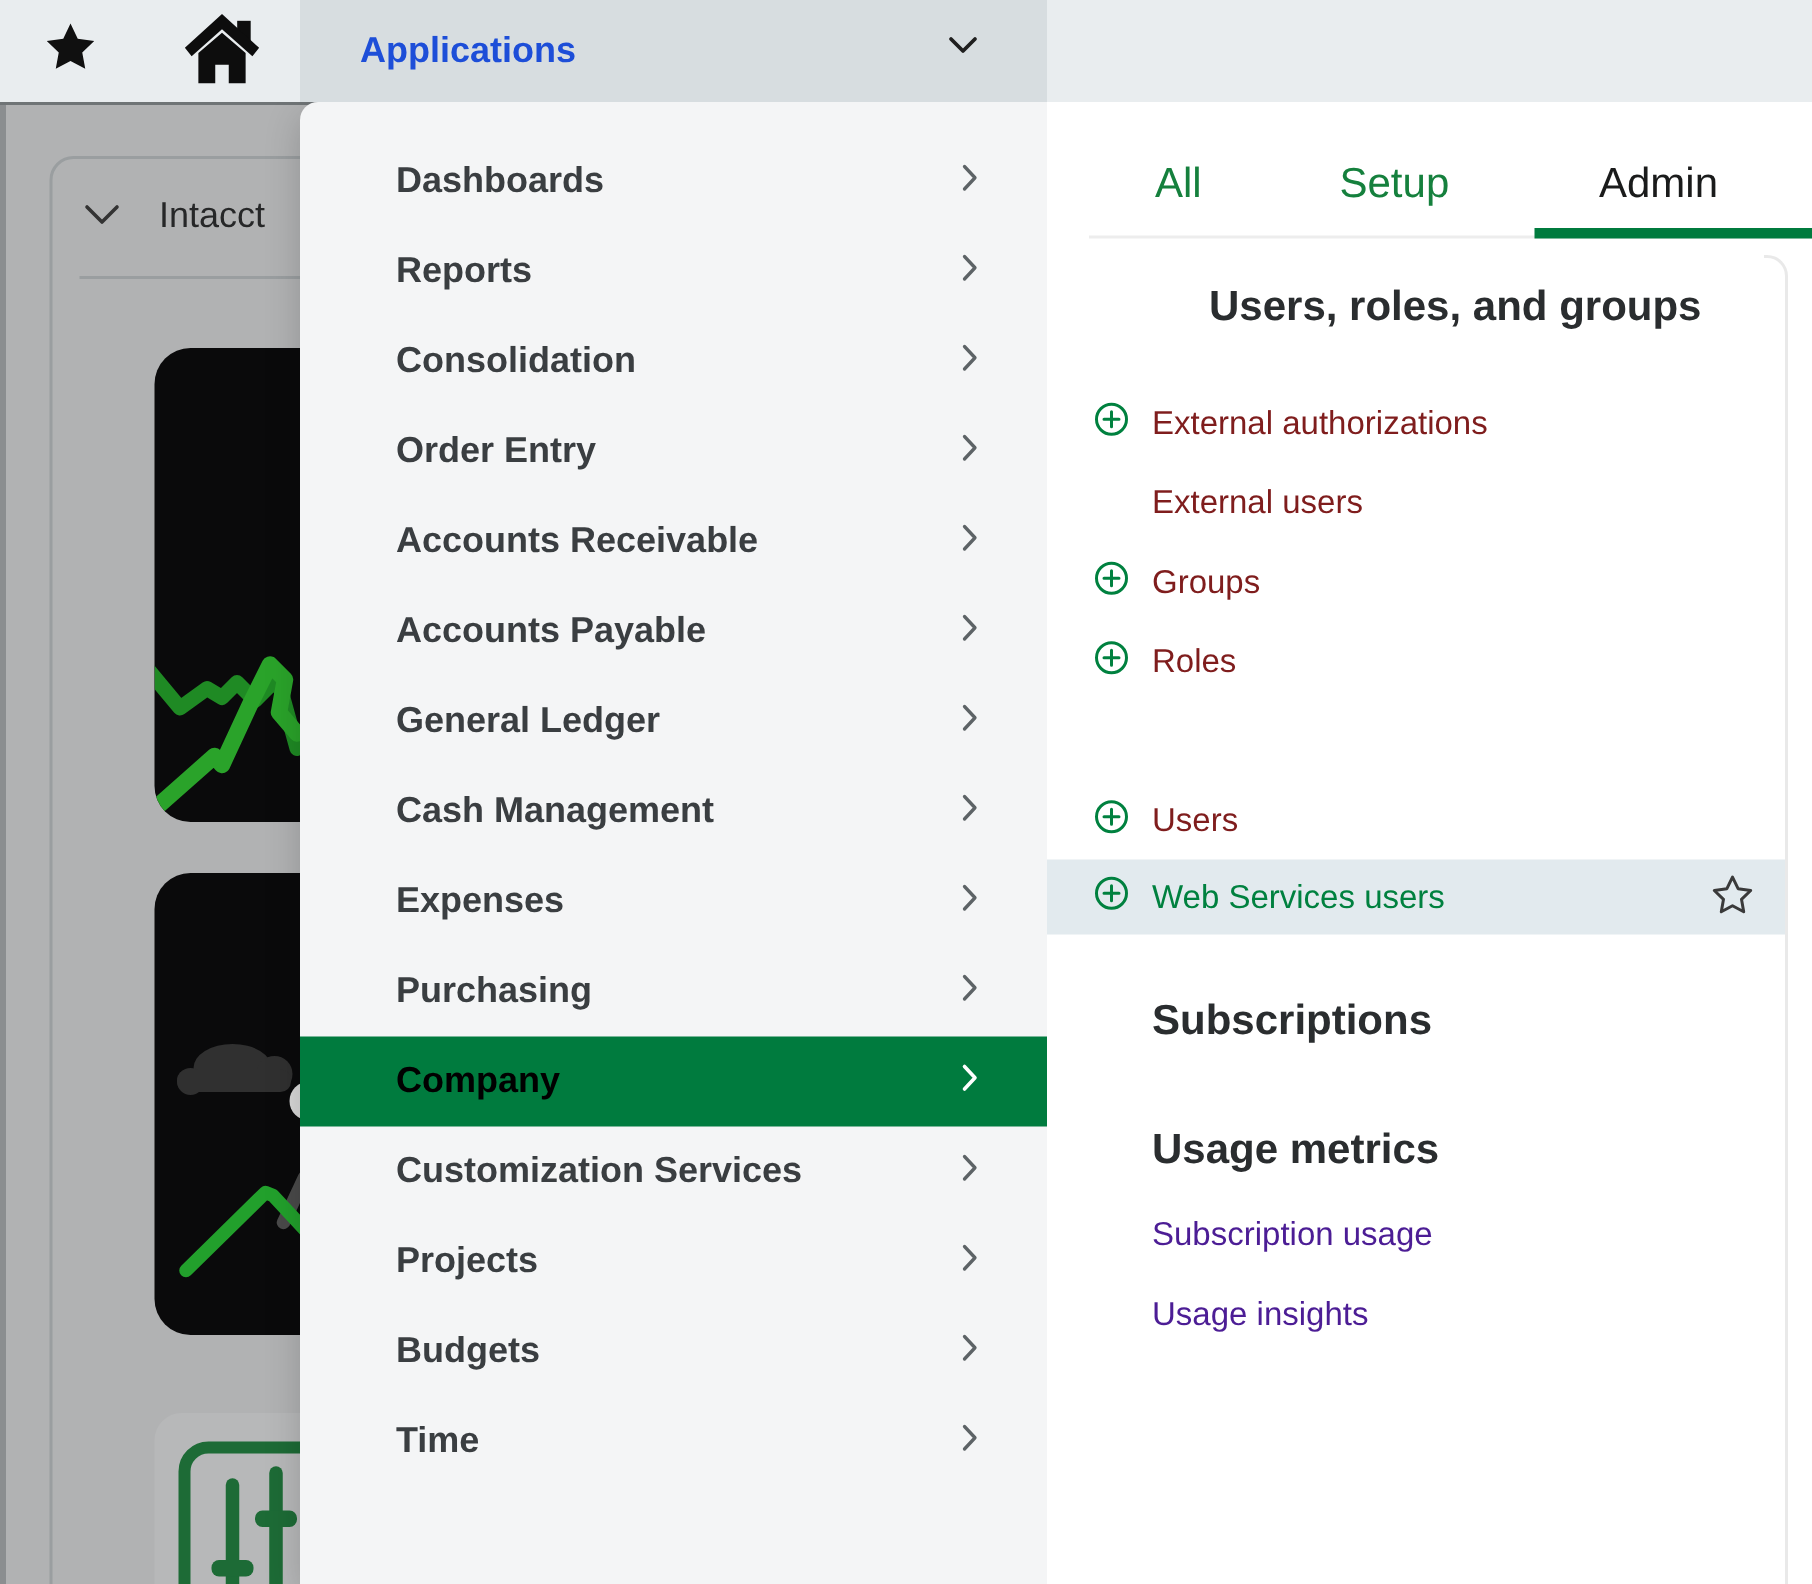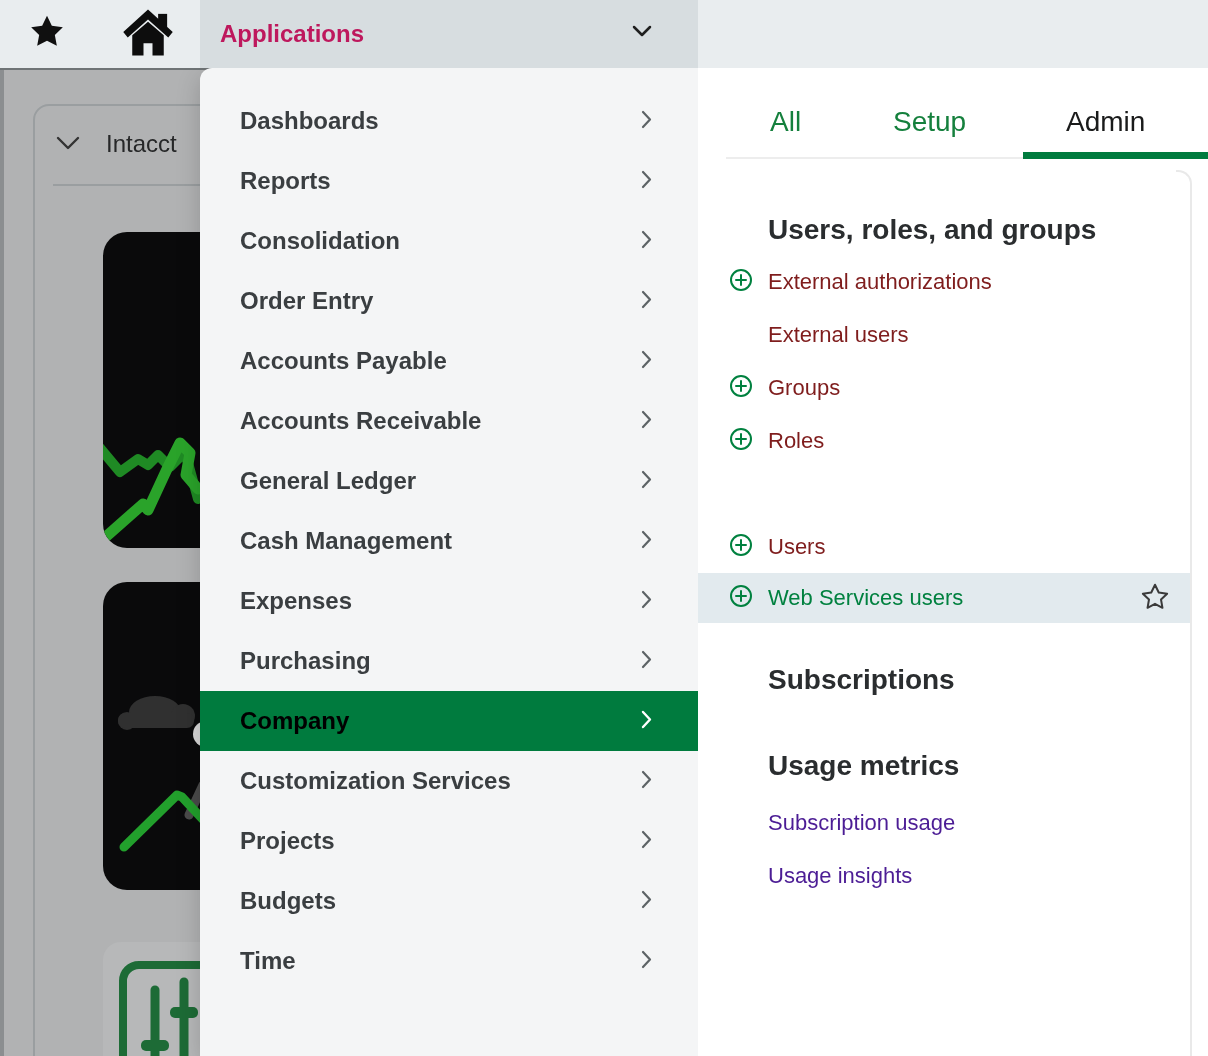--- a/index.html
+++ b/index.html
@@ -11,61 +11,61 @@
   button{background:none;border:0;padding:0;margin:0;cursor:pointer;font:inherit;}
 
   
   .topbar{position:absolute;left:0;top:0;width:1208px;height:68px;background:#E9EDEF;z-index:30;}
   .fav-btn{position:absolute;left:27px;top:11px;width:40px;height:42px;}
   .home-btn{position:absolute;left:120px;top:6px;width:56px;height:54px;}
   .apps-trigger{
     position:absolute;left:200px;top:0;width:498px;height:68px;background:#D7DDE0;
     display:flex;align-items:center;cursor:pointer;
   }
-  .apps-trigger .apps-label{margin-left:20px;font-size:24px;font-weight:600;color:#be185d;}
+  .apps-trigger .apps-label{margin-left:40px;font-size:24px;font-weight:600;color:#1d4ed8;}
   .apps-trigger .chev-down{position:absolute;right:46px;top:24px;}
 
   
   .backdrop{position:absolute;left:0;top:68px;width:1208px;height:988px;background:#B1B2B3;
     border-top:2px solid #6F7476;box-sizing:border-box;z-index:1;}
   .left-edge{position:absolute;left:0;top:0;width:4px;height:100%;background:#8B8E90;}
   .section-box{position:absolute;left:33px;top:34px;width:460px;height:1100px;
     border:2px solid #9A9EA0;border-radius:16px;}
   .sec-chev{position:absolute;left:56px;top:66px;}
   .sec-title{position:absolute;left:106px;top:60px;font-size:24px;color:#262728;}
   .sec-divider{position:absolute;left:53px;top:114px;width:440px;height:2px;background:#9A9EA0;}
   .tile{position:absolute;left:103px;width:420px;overflow:hidden;}
   .tile1{top:162px;height:316px;background:#0A0A0B;border-radius:24px;}
   .tile2{top:512px;height:308px;background:#0A0A0B;border-radius:24px;}
   .tile3{top:872px;height:184px;background:#B7B8B9;border-radius:18px;}
 
   
   .app-panel{position:absolute;left:200px;top:68px;width:498px;height:988px;background:#F4F5F6;
     border-top-left-radius:12px;z-index:10;padding-top:23px;box-sizing:border-box;
     box-shadow:0 8px 24px rgba(0,0,0,.18);}
-  .app-item{height:60px;display:flex;align-items:center;padding:0 46px 0 40px;cursor:pointer;}
+  .app-item{height:60px;display:flex;align-items:center;padding:0 46px 0 64px;cursor:pointer;}
   .app-item .lbl{font-size:24px;font-weight:600;color:#3A3E41;}
   .app-item .chev-right{margin-left:auto;color:#5D6366;flex:none;}
   .app-item.selected{background:#007B3E;}
   .app-item.selected .lbl{color:#000000;}
   .app-item.selected .chev-right{color:#ffffff;}
 
   
   .flyout{position:absolute;left:698px;top:68px;width:510px;height:988px;background:#ffffff;z-index:10;}
   .tab{position:absolute;top:38px;font-size:28px;color:#15803d;cursor:pointer;}
   .tab-all{left:72px;}
   .tab-setup{left:195px;}
   .tab-admin{left:368px;font-weight:400;color:#1A1B1B;}
   .tab-line{position:absolute;left:28px;right:0;top:89px;height:2px;background:#EDEDED;}
   .tab-line-active{position:absolute;left:325px;right:0;top:84px;height:7px;background:#007B3E;}
   .card-edge{position:absolute;left:478px;top:102px;width:14px;height:886px;
     border-top:2px solid #E9E9E9;border-right:2px solid #E9E9E9;border-top-right-radius:14px;}
 
   .fly-h{position:absolute;left:70px;margin:0;font-size:28px;font-weight:700;color:#2A2D2F;}
-  .h-users{top:146px;}
+  .h-users{top:120px;margin-left:38px;}
   .h-subs{top:596px;}
   .h-usage{top:682px;}
 
   .fly-item{position:absolute;left:0;width:492px;height:53px;cursor:pointer;}
   .fly-item .plus{position:absolute;left:31px;top:50%;transform:translateY(-50%);}
   .fly-item .txt{position:absolute;left:70px;top:50%;transform:translateY(-50%);font-size:22px;color:#7f1d1d;white-space:nowrap;}
   .fly-item .sub-arrow{position:absolute;left:444px;top:50%;transform:translateY(-50%);}
   .fly-item .star-toggle{position:absolute;left:440px;top:50%;transform:translateY(-50%);width:34px;height:34px;}
   .i0{top:187px;} .i1{top:240px;} .i2{top:293px;} .i3{top:346px;}
   .i4{top:399px;} .i5{top:452px;}
@@ -173,27 +173,27 @@
           <path d="M2 2 l7 7.5 -7 7.5" fill="none" stroke="currentColor" stroke-width="2.2" stroke-linecap="round" stroke-linejoin="round"></path>
         </svg></span>
   </div>
   <div class="app-item">
     <span class="lbl">Order Entry</span>
     <span class="chev-right"><svg width="11" height="19" viewBox="0 0 11 19">
           <path d="M2 2 l7 7.5 -7 7.5" fill="none" stroke="currentColor" stroke-width="2.2" stroke-linecap="round" stroke-linejoin="round"></path>
         </svg></span>
   </div>
   <div class="app-item">
+    <span class="lbl">Accounts Receivable</span>
+    <span class="chev-right"><svg width="11" height="19" viewBox="0 0 11 19">
+          <path d="M2 2 l7 7.5 -7 7.5" fill="none" stroke="currentColor" stroke-width="2.2" stroke-linecap="round" stroke-linejoin="round"></path>
+        </svg></span>
+  </div>
+  <div class="app-item">
     <span class="lbl">Accounts Payable</span>
-    <span class="chev-right"><svg width="11" height="19" viewBox="0 0 11 19">
-          <path d="M2 2 l7 7.5 -7 7.5" fill="none" stroke="currentColor" stroke-width="2.2" stroke-linecap="round" stroke-linejoin="round"></path>
-        </svg></span>
-  </div>
-  <div class="app-item">
-    <span class="lbl">Accounts Receivable</span>
     <span class="chev-right"><svg width="11" height="19" viewBox="0 0 11 19">
           <path d="M2 2 l7 7.5 -7 7.5" fill="none" stroke="currentColor" stroke-width="2.2" stroke-linecap="round" stroke-linejoin="round"></path>
         </svg></span>
   </div>
   <div class="app-item">
     <span class="lbl">General Ledger</span>
     <span class="chev-right"><svg width="11" height="19" viewBox="0 0 11 19">
           <path d="M2 2 l7 7.5 -7 7.5" fill="none" stroke="currentColor" stroke-width="2.2" stroke-linecap="round" stroke-linejoin="round"></path>
         </svg></span>
   </div>

